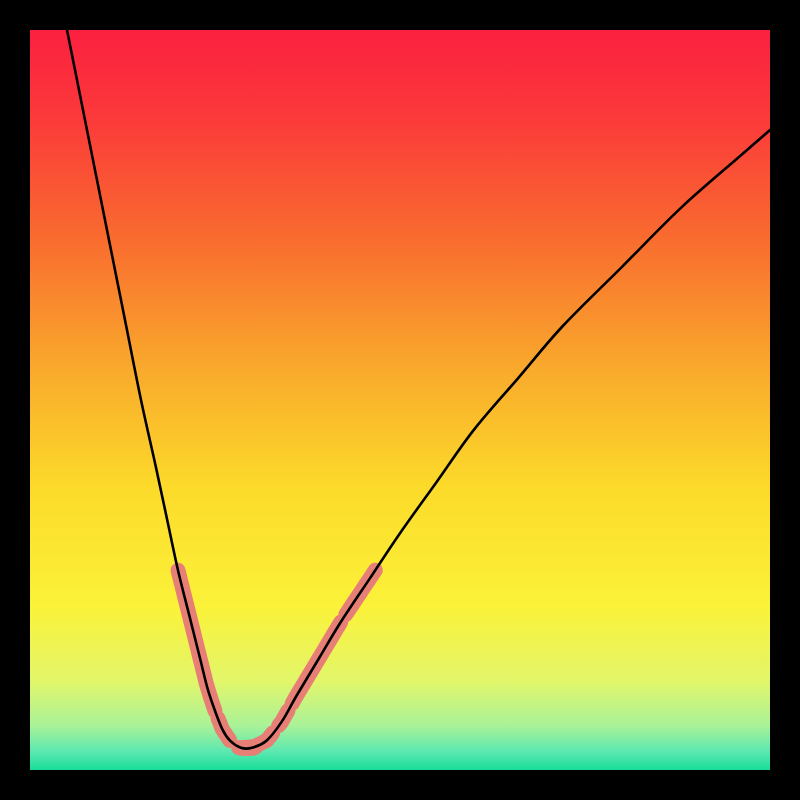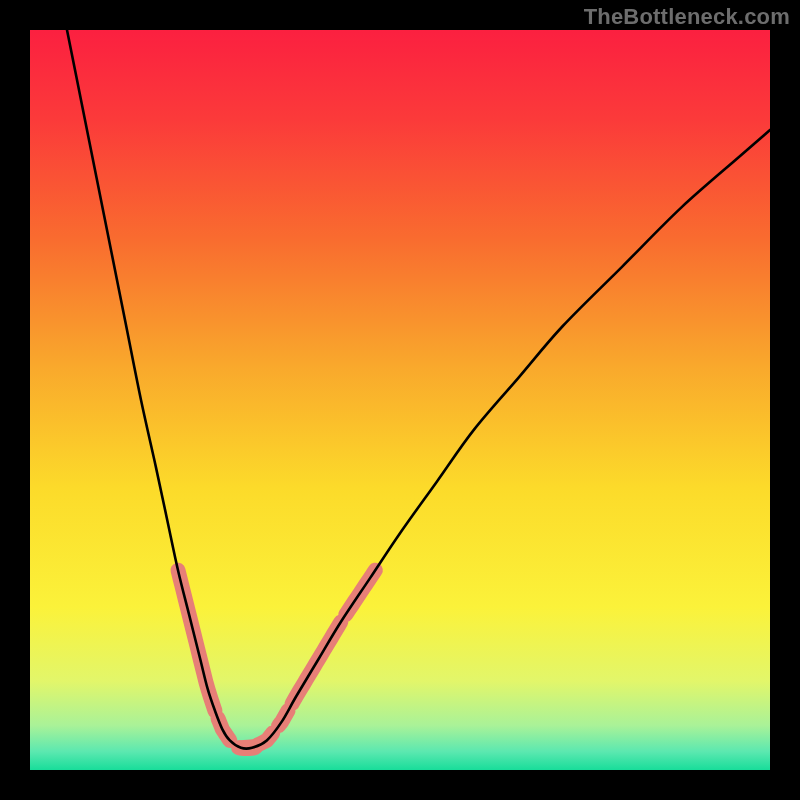--- a/index.html
+++ b/index.html
@@ -41,21 +41,20 @@
     left: 0;
     top: 0;
     width: 740px;
     height: 740px;
   }
 </style>
 </head>
 <body>
 
 <div class="frame">
-  <div class="watermark">TheBottleneck.com</div>
   <div class="plot">
     <svg viewBox="0 0 740 740">
       <defs>
         <linearGradient id="bg-grad" x1="0" y1="0" x2="0" y2="1">
             <stop offset="0%" stop-color="#fb2040"></stop>
             <stop offset="12%" stop-color="#fb3a3a"></stop>
             <stop offset="28.000000000000004%" stop-color="#f96b2f"></stop>
             <stop offset="45%" stop-color="#f9a72c"></stop>
             <stop offset="62%" stop-color="#fcdb2a"></stop>
             <stop offset="78%" stop-color="#fbf23a"></stop>

